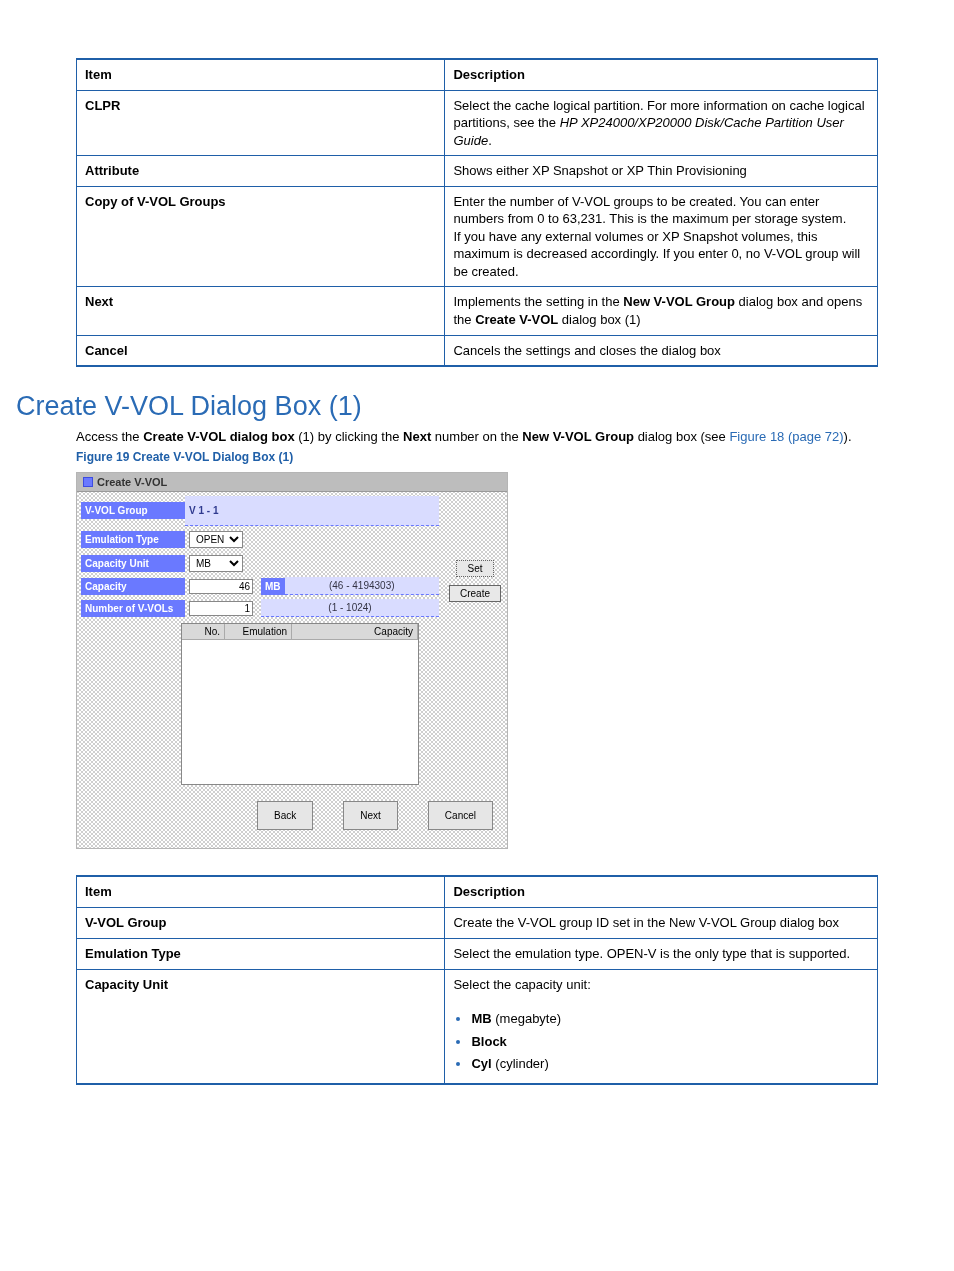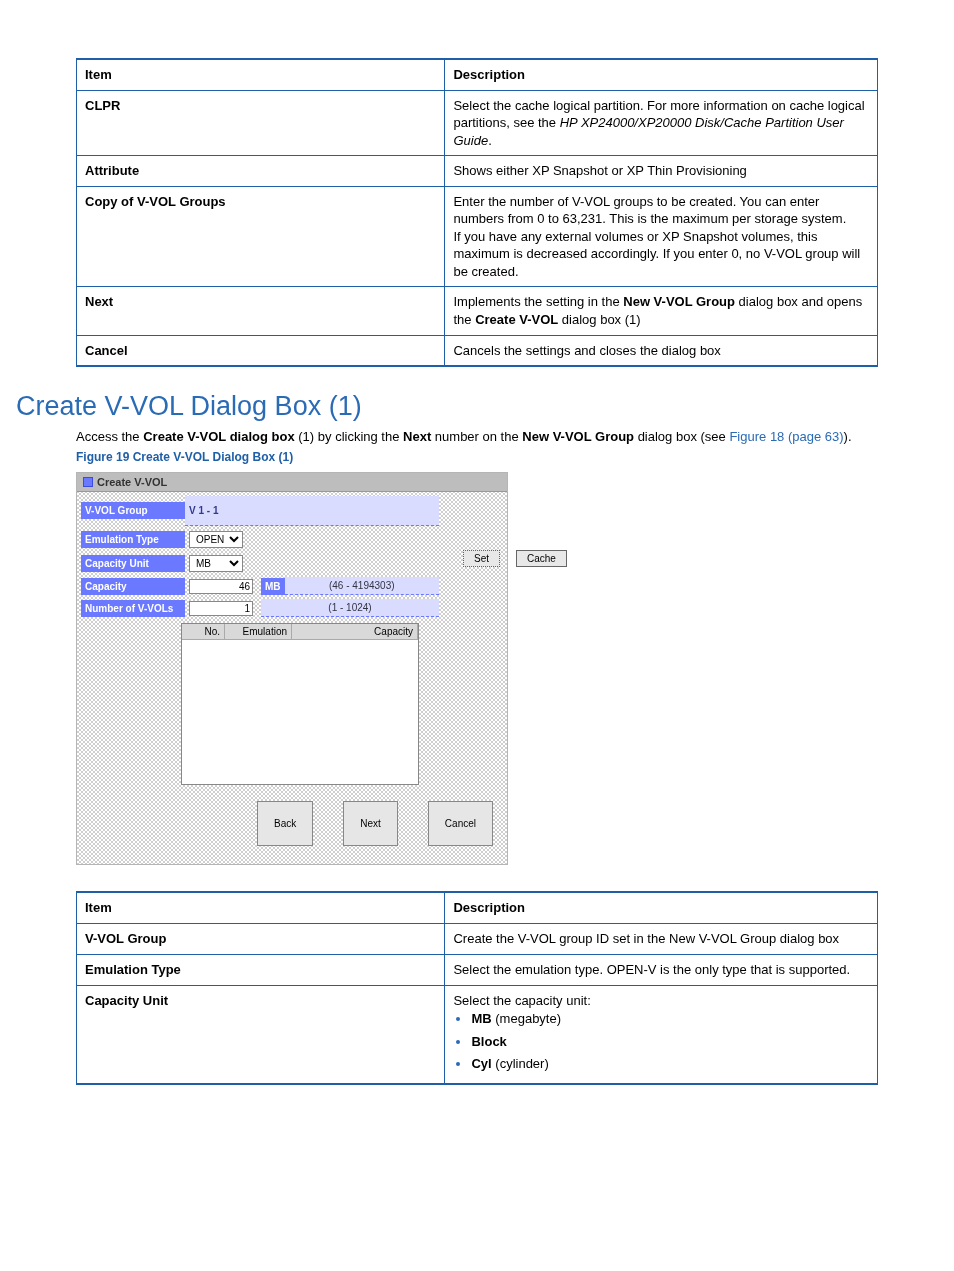--- a/index.html
+++ b/index.html
@@ -18,34 +18,34 @@
 .dlg-title .sq{width:8px;height:8px;background:#6a79ff;border:1px solid #3d4ce0;display:inline-block}
 .dlg-body{padding:4px}
 .frow{display:flex;align-items:center;font-size:10px;margin-bottom:3px}
 .flabel{width:96px;background:#6a79ff;color:#fff;font-weight:bold;padding:3px 4px;font-size:10px}
 .fval{padding:2px 4px;color:#334;font-size:10px}
 .vgroup{background:#d9dcff;flex:1;padding:9px 4px;color:#2f3a8f;font-weight:bold;border-bottom:1px dashed #6a79ff}
 select.mini,input.mini{font-size:10px;border:1px solid #888;background:#fff;padding:1px 2px}
 select.mini{width:54px}
 input.mini{width:58px;text-align:right}
 .range{background:#d9dcff;color:#334;padding:3px 4px;flex:1;text-align:center;border-bottom:1px dashed #6a79ff;font-size:10px}
-.setcol{width:56px;display:flex;flex-direction:row;gap:16px;align-items:center;margin-left:8px}
+.setcol{width:56px;display:flex;flex-direction:column;gap:8px;align-items:center;margin-left:8px}
 button.mini{font-size:10px;padding:2px 10px;border:1px dotted #666;background:#e8e8e8;cursor:default}
 .cols-row{display:flex}
 .cols-left{flex:1}
 .listbox{background:#fff;border:1px solid #888;height:160px;margin-left:100px;margin-top:2px;width:236px}
 .listhdr{display:flex;background:#d9d9d9;border-bottom:1px solid #aaa;font-size:10px}
 .listhdr div{border-right:1px solid #aaa;padding:2px 4px;text-align:right}
 .btnrow{display:flex;justify-content:flex-end;gap:30px;padding:16px 10px 10px 0}
-.btnrow button{font-size:10px;padding:16px 16px;border:1px solid #888;background:#e6e6e6}
+.btnrow button{font-size:10px;padding:8px 16px;border:1px solid #888;background:#e6e6e6}
 .tbl2{width:100%;border-collapse:collapse;margin-top:26px}
 .tbl2 th,.tbl2 td{border:1px solid #1f5fa8;padding:6px 8px;vertical-align:top;text-align:left;font-size:13px;line-height:1.4}
 .tbl2 th{font-weight:bold;border-top:2px solid #1f5fa8}
 .tbl2 tr:last-child td{border-bottom:2px solid #1f5fa8}
-ul.tight{margin:0 0 0 0;padding-left:18px}
+ul.tight{margin:16px 0 0 0;padding-left:18px}
 ul.tight li{margin-bottom:4px;color:#000}
 ul.tight li::marker{color:#2a6bb5}
 .unit{margin-left:4px;background:#6a79ff;color:#fff;padding:3px 4px;font-weight:bold}
 </style>
 </head>
 <body>
 
 <div class="page">
 
 <table class="tbl">
@@ -73,21 +73,21 @@
   </tr>
   <tr>
     <td><b>Cancel</b></td>
     <td>Cancels the settings and closes the dialog box</td>
   </tr>
 </tbody>
     </table>
 
 <h1 class="section">Create V-VOL Dialog Box (1)</h1>
 <p class="body">
-  <span>Access the </span><b>Create V-VOL dialog box</b><span> (1) by clicking the </span><b>Next</b><span> number on the </span><b>New V-VOL Group</b><span> dialog box (see </span><a class="link">Figure 18 (page 63)</a><span>).</span>
+  <span>Access the </span><b>Create V-VOL dialog box</b><span> (1) by clicking the </span><b>Next</b><span> number on the </span><b>New V-VOL Group</b><span> dialog box (see </span><a class="link">Figure 18 (page 72)</a><span>).</span>
 </p>
 
 <div class="figcap">Figure 19 Create V-VOL Dialog Box (1)</div>
 
 <div class="dlg-wrap">
   <div class="dlg-title">
     <span class="sq"></span>
     <span>Create V-VOL</span>
   </div>
   <div class="dlg-body">
@@ -113,21 +113,21 @@
         </div>
         <div class="frow">
           <div class="flabel">Number of V-VOLs</div>
           <div class="fval"><input class="mini" value="1" style=""></div>
           <div class="range" style="margin-left:4px">(1 - 1024)</div>
         </div>
       </div>
       <div class="setcol">
         <div style="height:56px"></div>
         <button class="mini">Set</button>
-        <button class="mini" style="border-style:solid">Cache</button>
+        <button class="mini" style="border-style:solid">Create</button>
       </div>
     </div>
     <div class="listbox">
       <div class="listhdr">
         <div style="width:34px">No.</div>
         <div style="width:58px">Emulation</div>
         <div style="flex:1">Capacity</div>
       </div>
     </div>
     <div class="btnrow">

